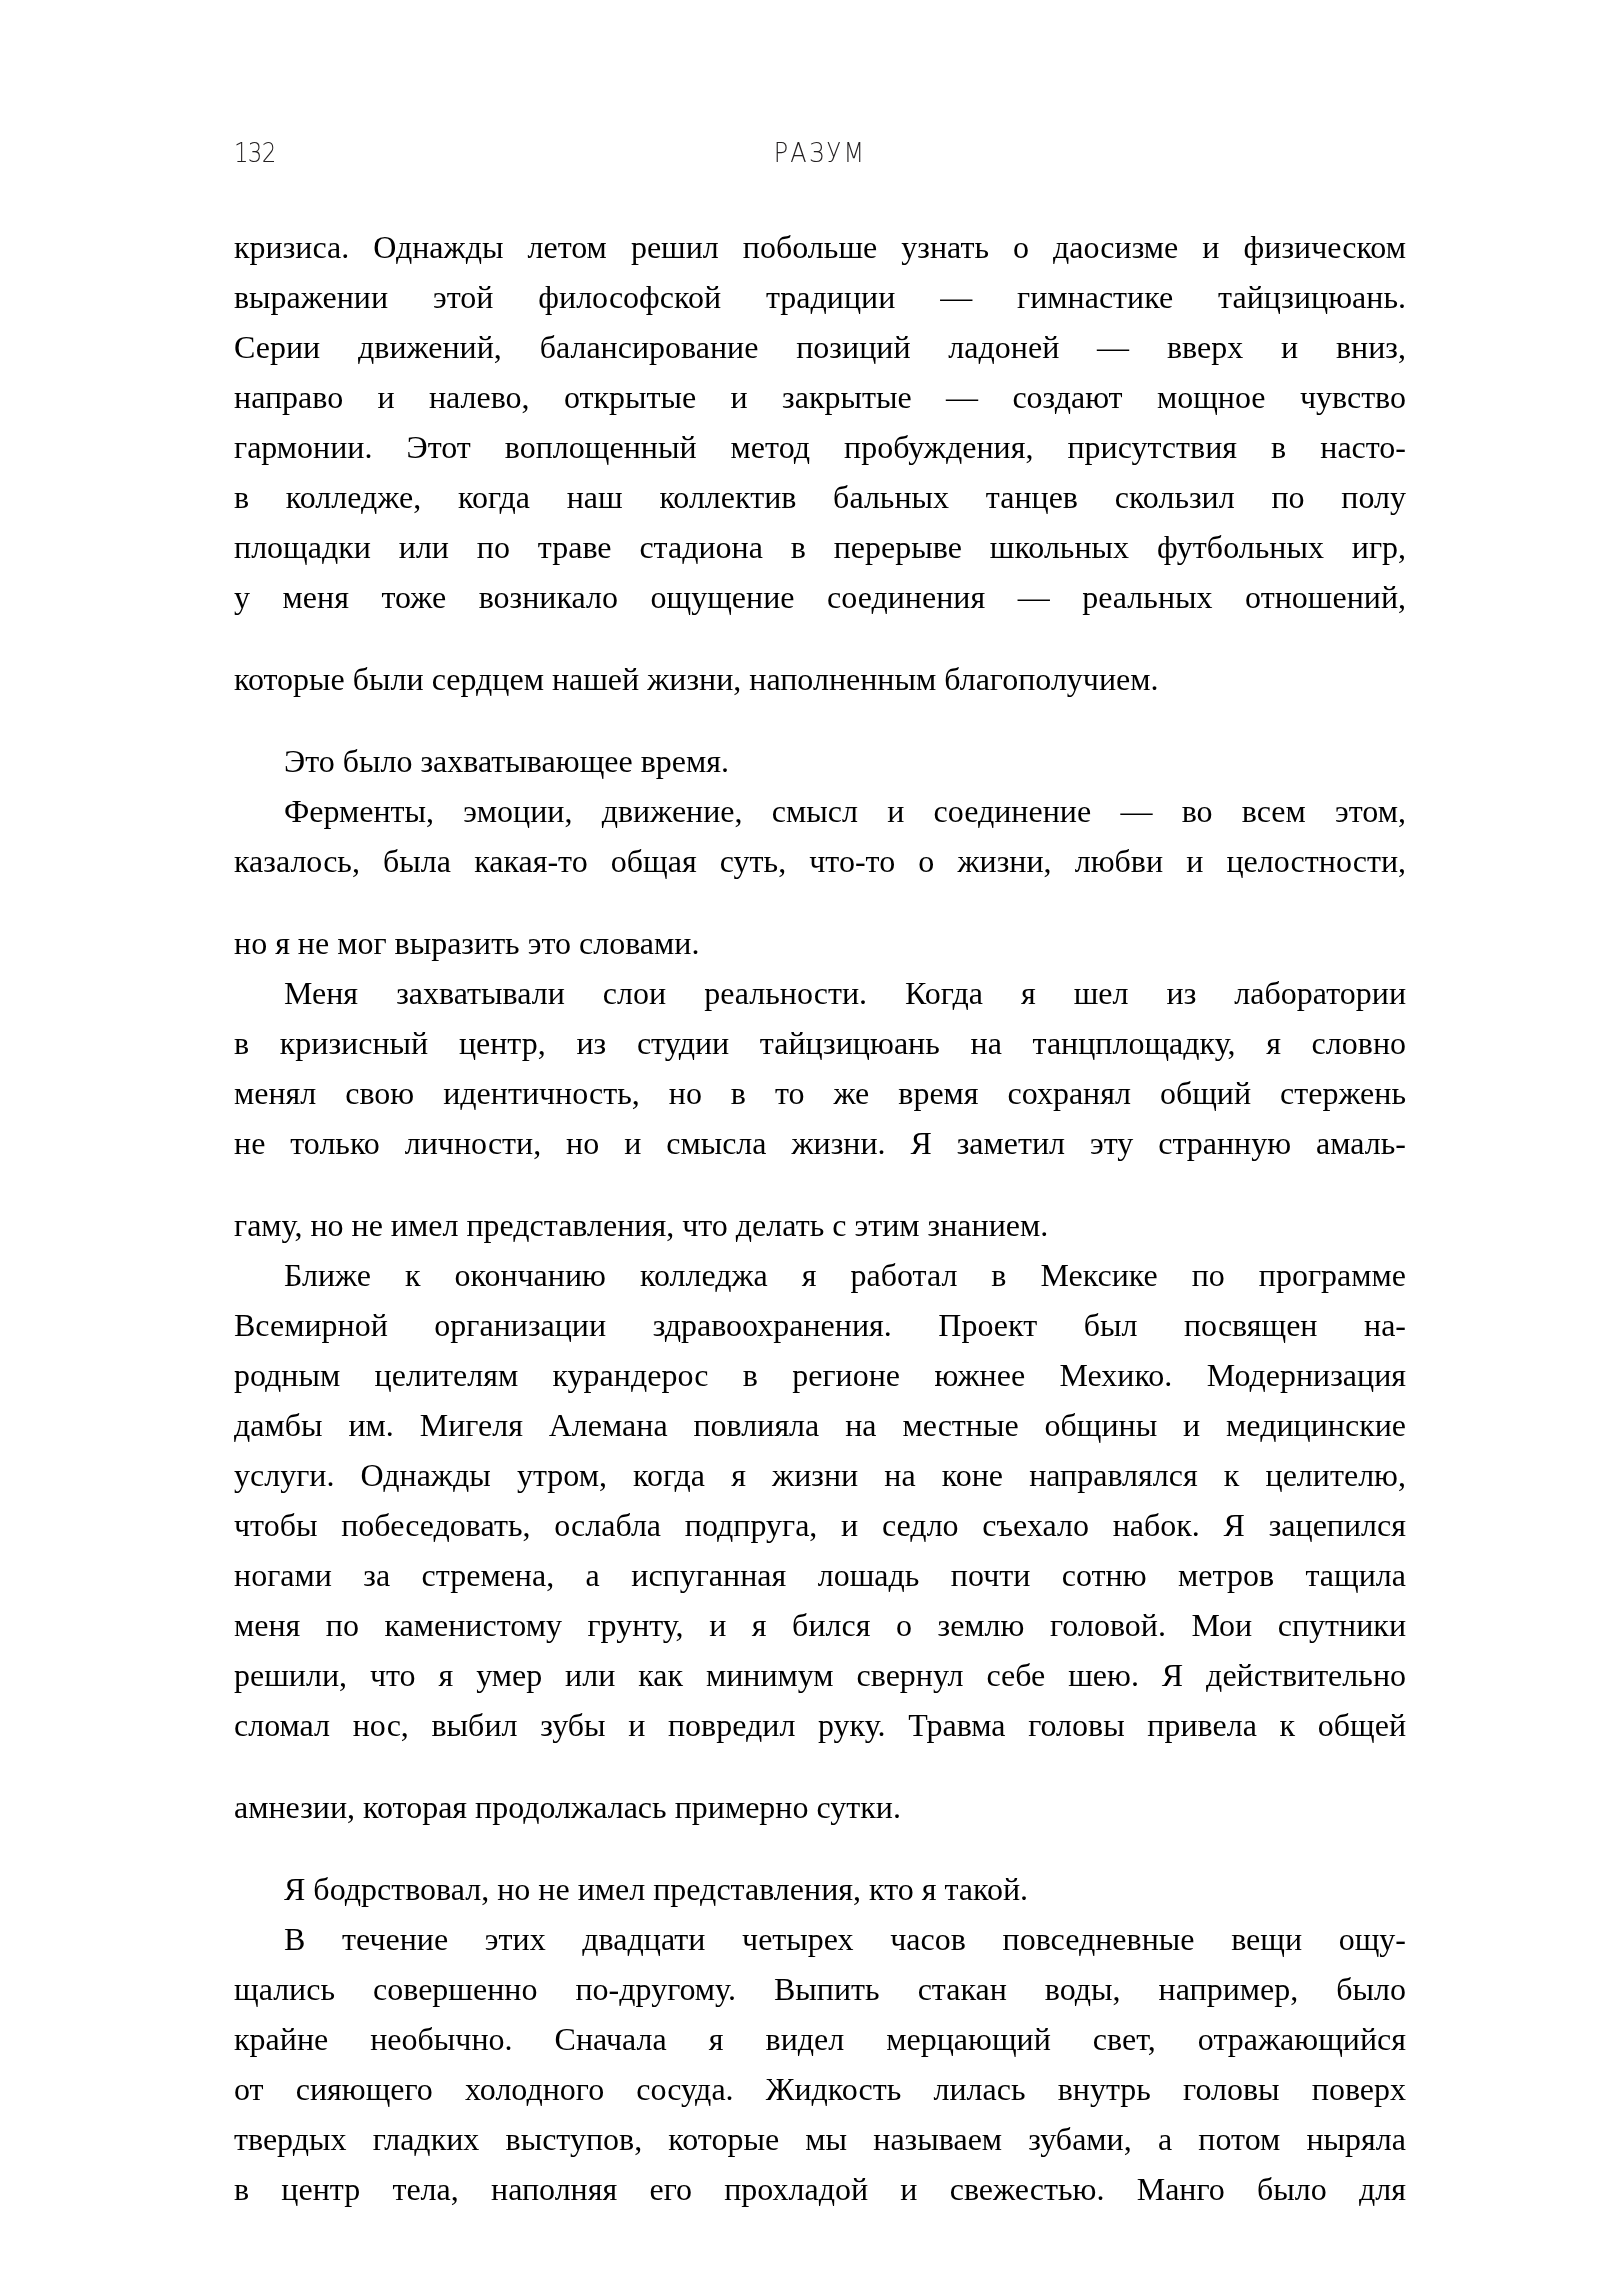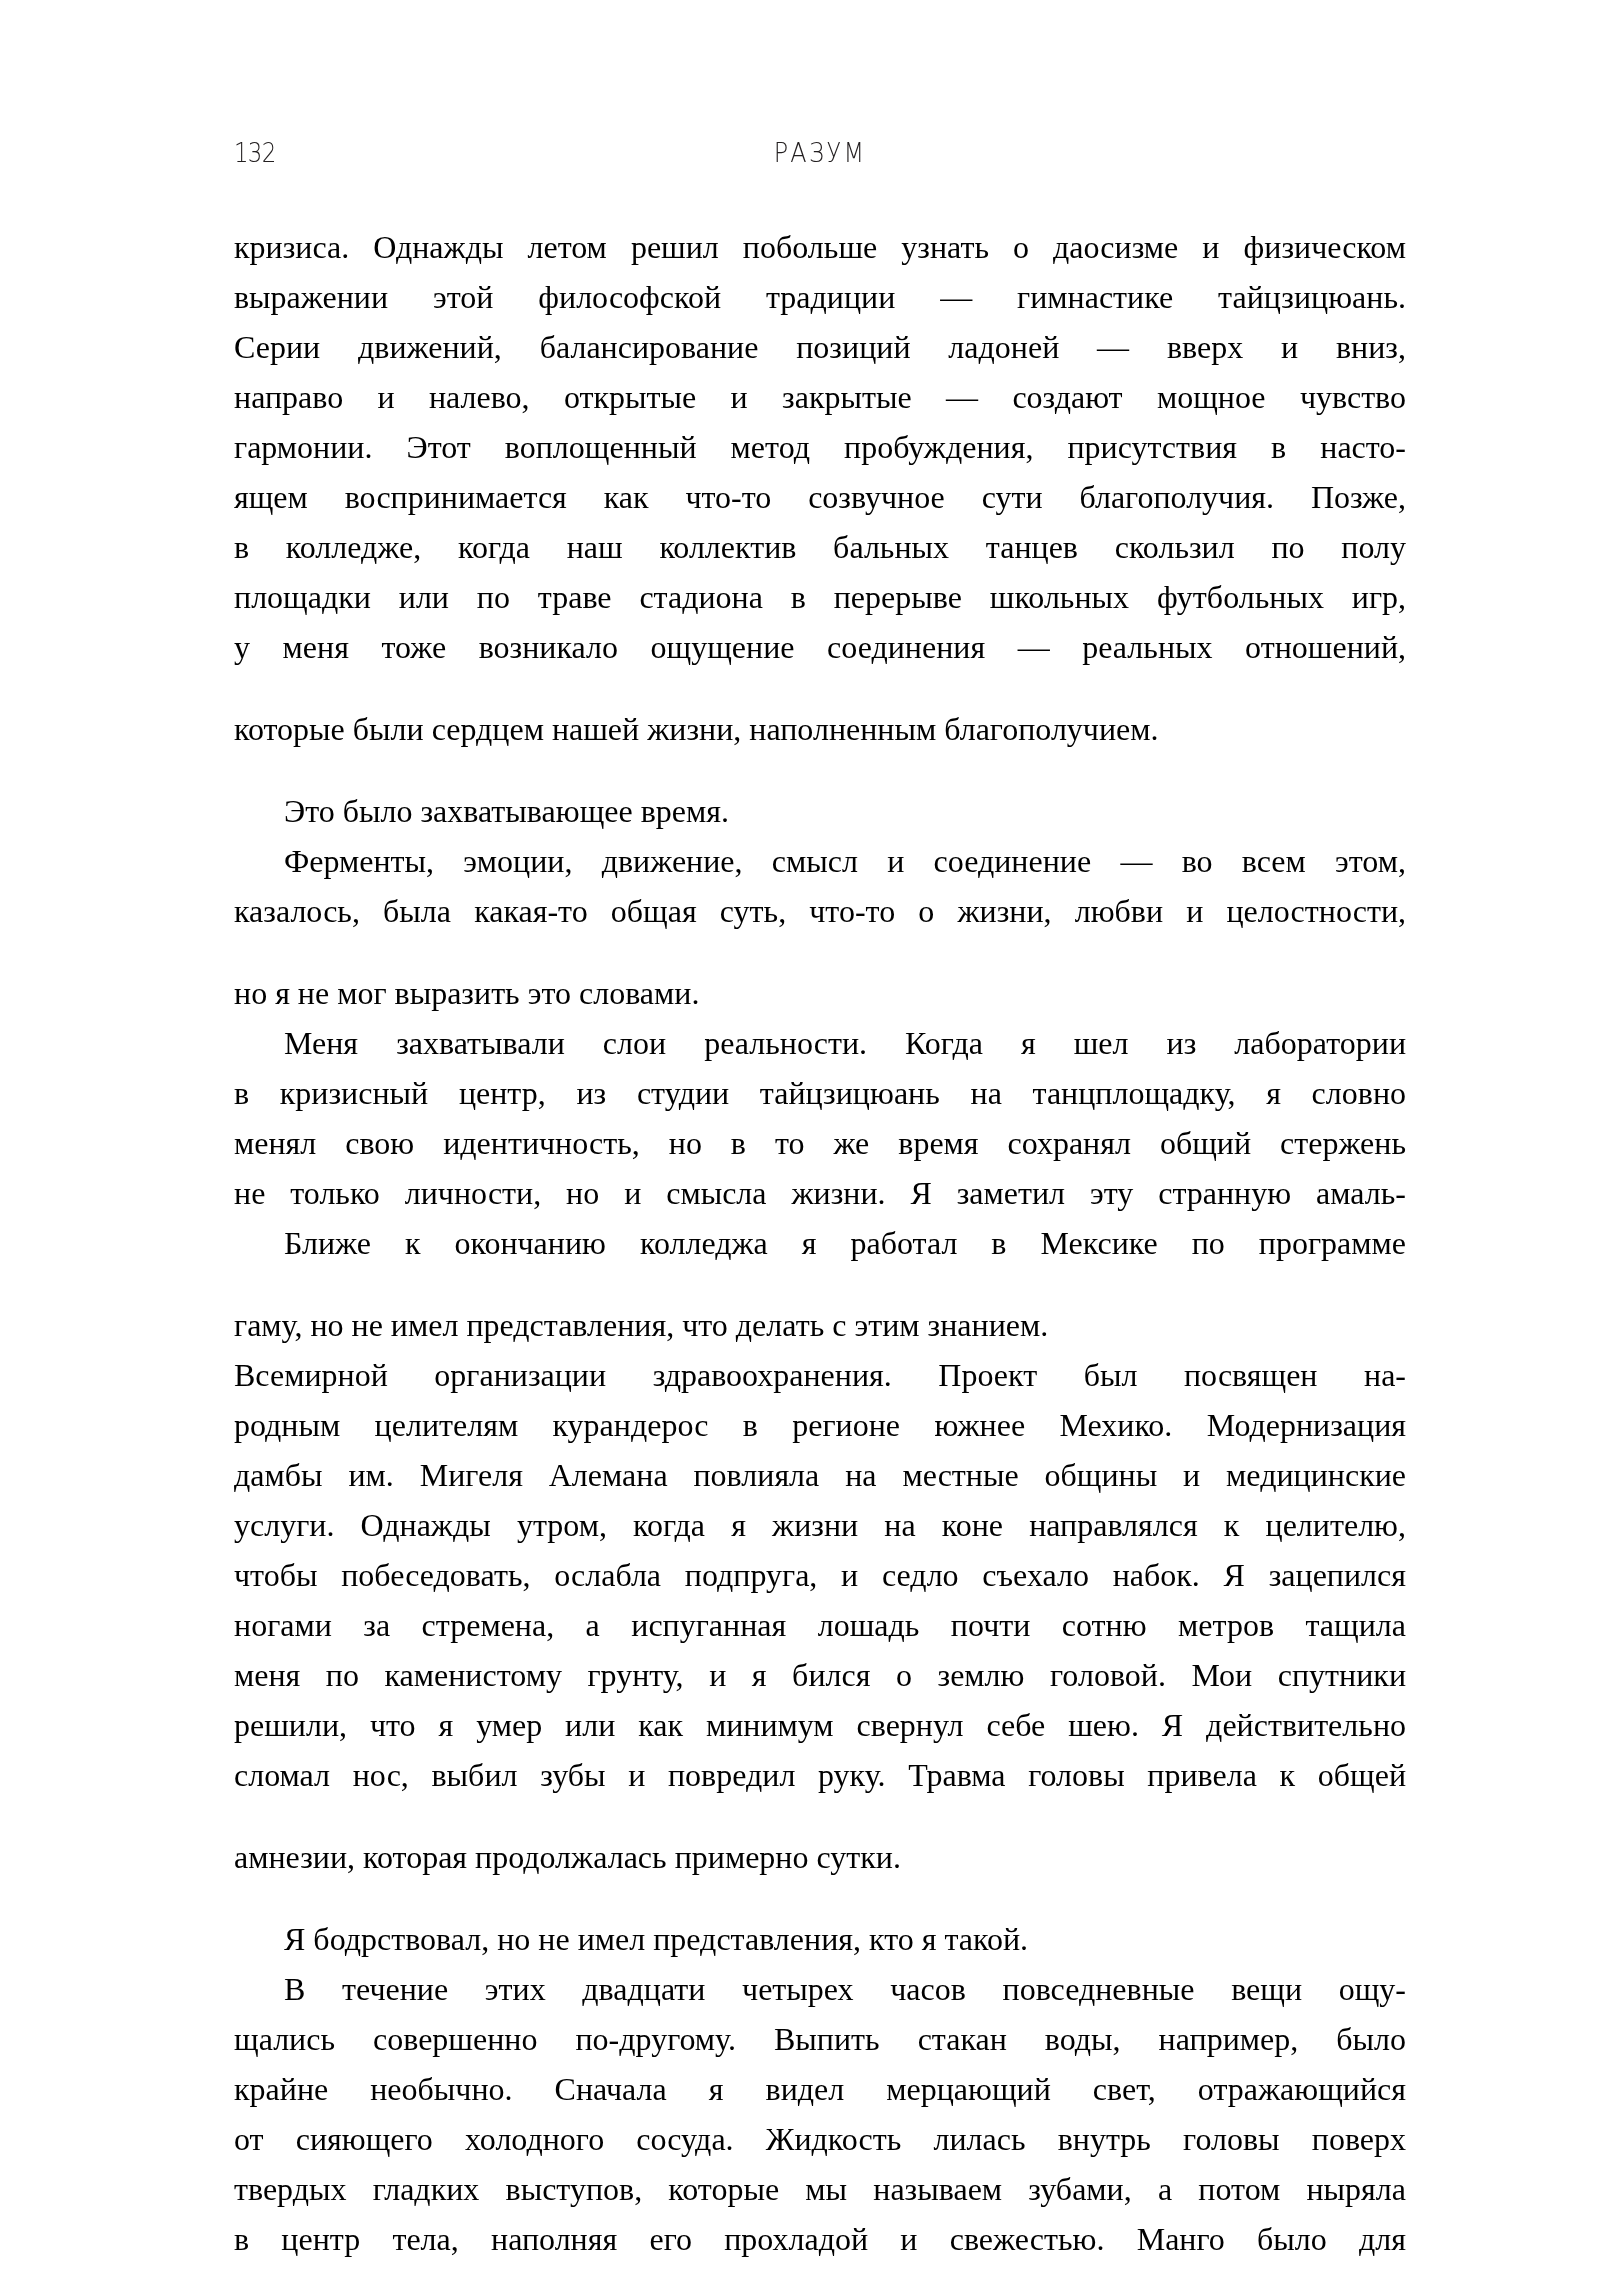--- a/index.html
+++ b/index.html
@@ -77,35 +77,34 @@
   <span class="folio">132</span>
   <span class="section-title">РАЗУМ</span>
 </div>
 
 <div class="text-block" id="text-block">
     <span class="line">кризиса. Однажды летом решил побольше узнать о даосизме и физическом</span>
     <span class="line">выражении этой философской традиции — гимнастике тайцзицюань.</span>
     <span class="line">Серии движений, балансирование позиций ладоней — вверх и вниз,</span>
     <span class="line">направо и налево, открытые и закрытые — создают мощное чувство</span>
     <span class="line">гармонии. Этот воплощенный метод пробуждения, присутствия в насто-</span>
-    <span class="line">ящем воспринимается как что-то созвучное сути благополучия. Позже,</span>
     <span class="line">в колледже, когда наш коллектив бальных танцев скользил по полу</span>
     <span class="line">площадки или по траве стадиона в перерыве школьных футбольных игр,</span>
     <span class="line">у меня тоже возникало ощущение соединения — реальных отношений,</span>
     <span class="line last">которые были сердцем нашей жизни, наполненным благополучием.</span>
     <span class="line indent last">Это было захватывающее время.</span>
     <span class="line indent">Ферменты, эмоции, движение, смысл и соединение — во всем этом,</span>
     <span class="line">казалось, была какая-то общая суть, что-то о жизни, любви и целостности,</span>
     <span class="line last">но я не мог выразить это словами.</span>
     <span class="line indent">Меня захватывали слои реальности. Когда я шел из лаборатории</span>
     <span class="line">в кризисный центр, из студии тайцзицюань на танцплощадку, я словно</span>
     <span class="line">менял свою идентичность, но в то же время сохранял общий стержень</span>
     <span class="line">не только личности, но и смысла жизни. Я заметил эту странную амаль-</span>
+    <span class="line last">гаму, но не имел представления, что делать с этим знанием.</span>
     <span class="line indent">Ближе к окончанию колледжа я работал в Мексике по программе</span>
-    <span class="line last">гаму, но не имел представления, что делать с этим знанием.</span>
     <span class="line">Всемирной организации здравоохранения. Проект был посвящен на-</span>
     <span class="line">родным целителям курандерос в регионе южнее Мехико. Модернизация</span>
     <span class="line">дамбы им. Мигеля Алемана повлияла на местные общины и медицинские</span>
     <span class="line">услуги. Однажды утром, когда я жизни на коне направлялся к целителю,</span>
     <span class="line">чтобы побеседовать, ослабла подпруга, и седло съехало набок. Я зацепился</span>
     <span class="line">ногами за стремена, а испуганная лошадь почти сотню метров тащила</span>
     <span class="line">меня по каменистому грунту, и я бился о землю головой. Мои спутники</span>
     <span class="line">решили, что я умер или как минимум свернул себе шею. Я действительно</span>
     <span class="line">сломал нос, выбил зубы и повредил руку. Травма головы привела к общей</span>
     <span class="line last">амнезии, которая продолжалась примерно сутки.</span>

